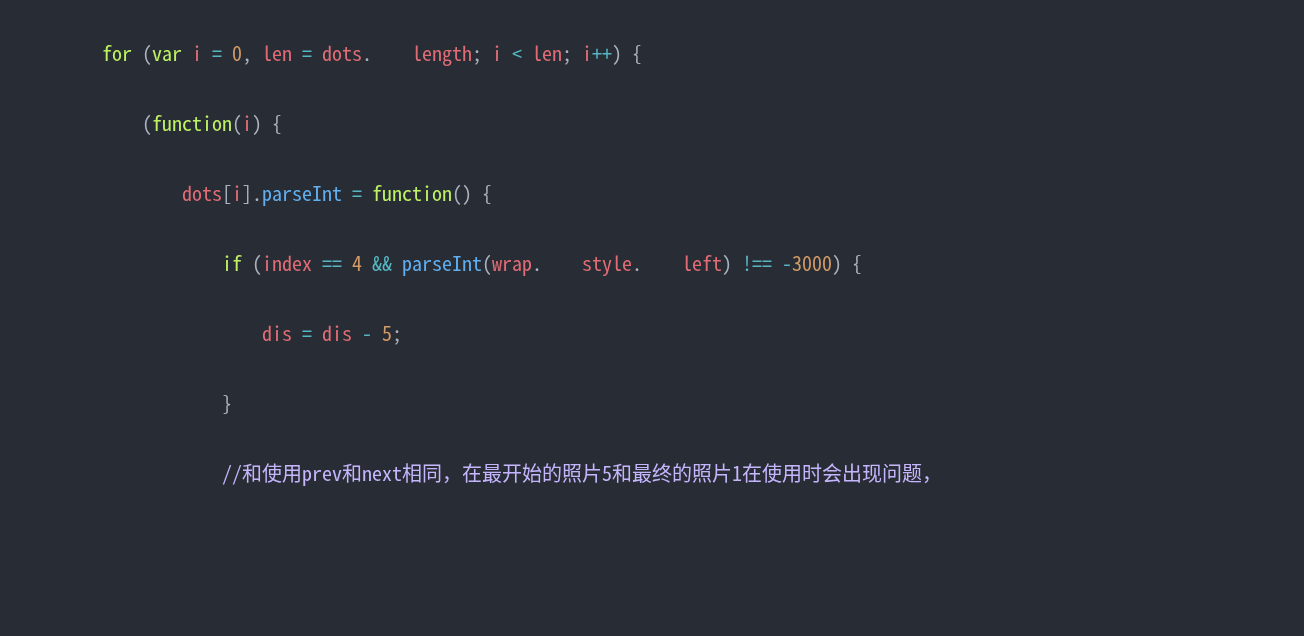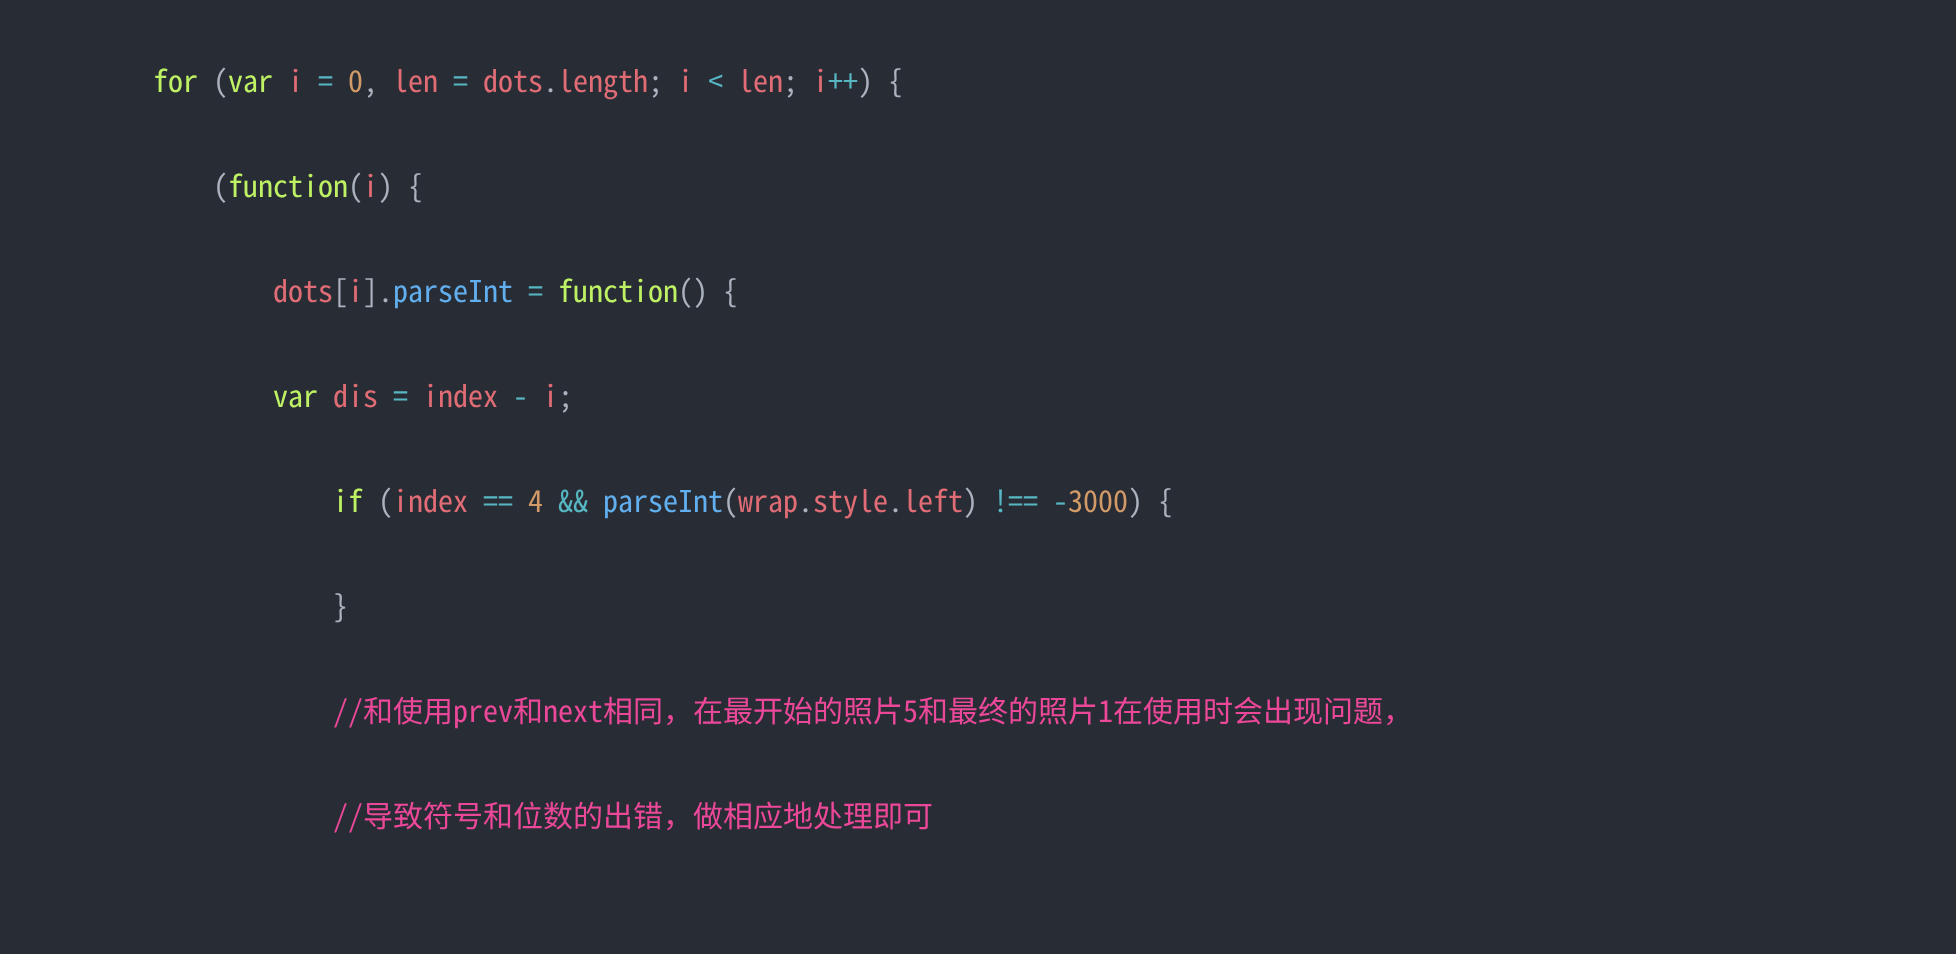--- a/index.html
+++ b/index.html
@@ -2,39 +2,38 @@
 <html><head>
 <meta charset="utf-8">
 <style>
   html,body{margin:0;padding:0;background:#282c34;width:1304px;height:636px;overflow:hidden;
             font-family:Consolas,"Noto Sans Mono CJK SC","DejaVu Sans Mono","Menlo","Monaco","Source Han Sans SC","Microsoft YaHei",monospace;
             font-size:20px;line-height:35px;color:#abb2bf;}
   .code{position:relative;padding:0 0 0 62px;white-space:pre;}
   .line{display:block;}
   .kw  {color:#bef264;}   
   .name{color:#e06c75;}   
-  .prop{color:#e06c75;}   
+  .prop{color:#e06c75;margin-left:40px;}   
   .call{color:#61afef;}   
   .op  {color:#56b6c2;}   
   .num {color:#d19a66;}   
-  .cmt {color:#ec4899;}   
+  .cmt {color:#c4b5fd;}   
   .punct{color:#abb2bf;}
 </style>
 </head>
 <body>
 
 <div class="code">
 <span class="line"><span>    </span><span class="kw">for</span> <span class="punct">(</span><span class="kw">var</span> <span class="name">i</span> <span class="op">=</span> <span class="num">0</span><span class="punct">,</span> <span class="name">len</span> <span class="op">=</span> <span class="name">dots</span><span class="punct">.</span><span class="prop">length</span><span class="punct">;</span> <span class="name">i</span> <span class="op">&lt;</span> <span class="name">len</span><span class="punct">;</span> <span class="name">i</span><span class="op">++</span><span class="punct">)</span> <span class="punct">{</span></span>
 <span class="line"><span>        </span><span class="punct">(</span><span class="kw">function</span><span class="punct">(</span><span class="name">i</span><span class="punct">)</span> <span class="punct">{</span></span>
 <span class="line"><span>            </span><span class="name">dots</span><span class="punct">[</span><span class="name">i</span><span class="punct">]</span><span class="punct">.</span><span class="call">parseInt</span> <span class="op">=</span> <span class="kw">function</span><span class="punct">(</span><span class="punct">)</span> <span class="punct">{</span></span>
-<span class="line"><span>            </span><span class="kw">var</span> <span class="name">dis</span> <span class="op">=</span> <span class="name">index</span> <span class="op">-</span> <span class="name">i</span><span class="punct">;</span></span>
 <span class="line"><span>                </span><span class="kw">if</span> <span class="punct">(</span><span class="name">index</span> <span class="op">==</span> <span class="num">4</span> <span class="op">&amp;&amp;</span> <span class="call">parseInt</span><span class="punct">(</span><span class="name">wrap</span><span class="punct">.</span><span class="prop">style</span><span class="punct">.</span><span class="prop">left</span><span class="punct">)</span> <span class="op">!==</span> <span class="op">-</span><span class="num">3000</span><span class="punct">)</span> <span class="punct">{</span></span>
+<span class="line"><span>                    </span><span class="name">dis</span> <span class="op">=</span> <span class="name">dis</span> <span class="op">-</span> <span class="num">5</span><span class="punct">;</span></span>
 <span class="line"><span>                </span><span class="punct">}</span></span>
 <span class="line"><span>                </span><span class="cmt">//和使用prev和next相同，在最开始的照片5和最终的照片1在使用时会出现问题，</span></span>
-<span class="line"><span>                </span><span class="cmt">//导致符号和位数的出错，做相应地处理即可</span></span>
 
 
 
 
 
 
 
 
 
 </div>

